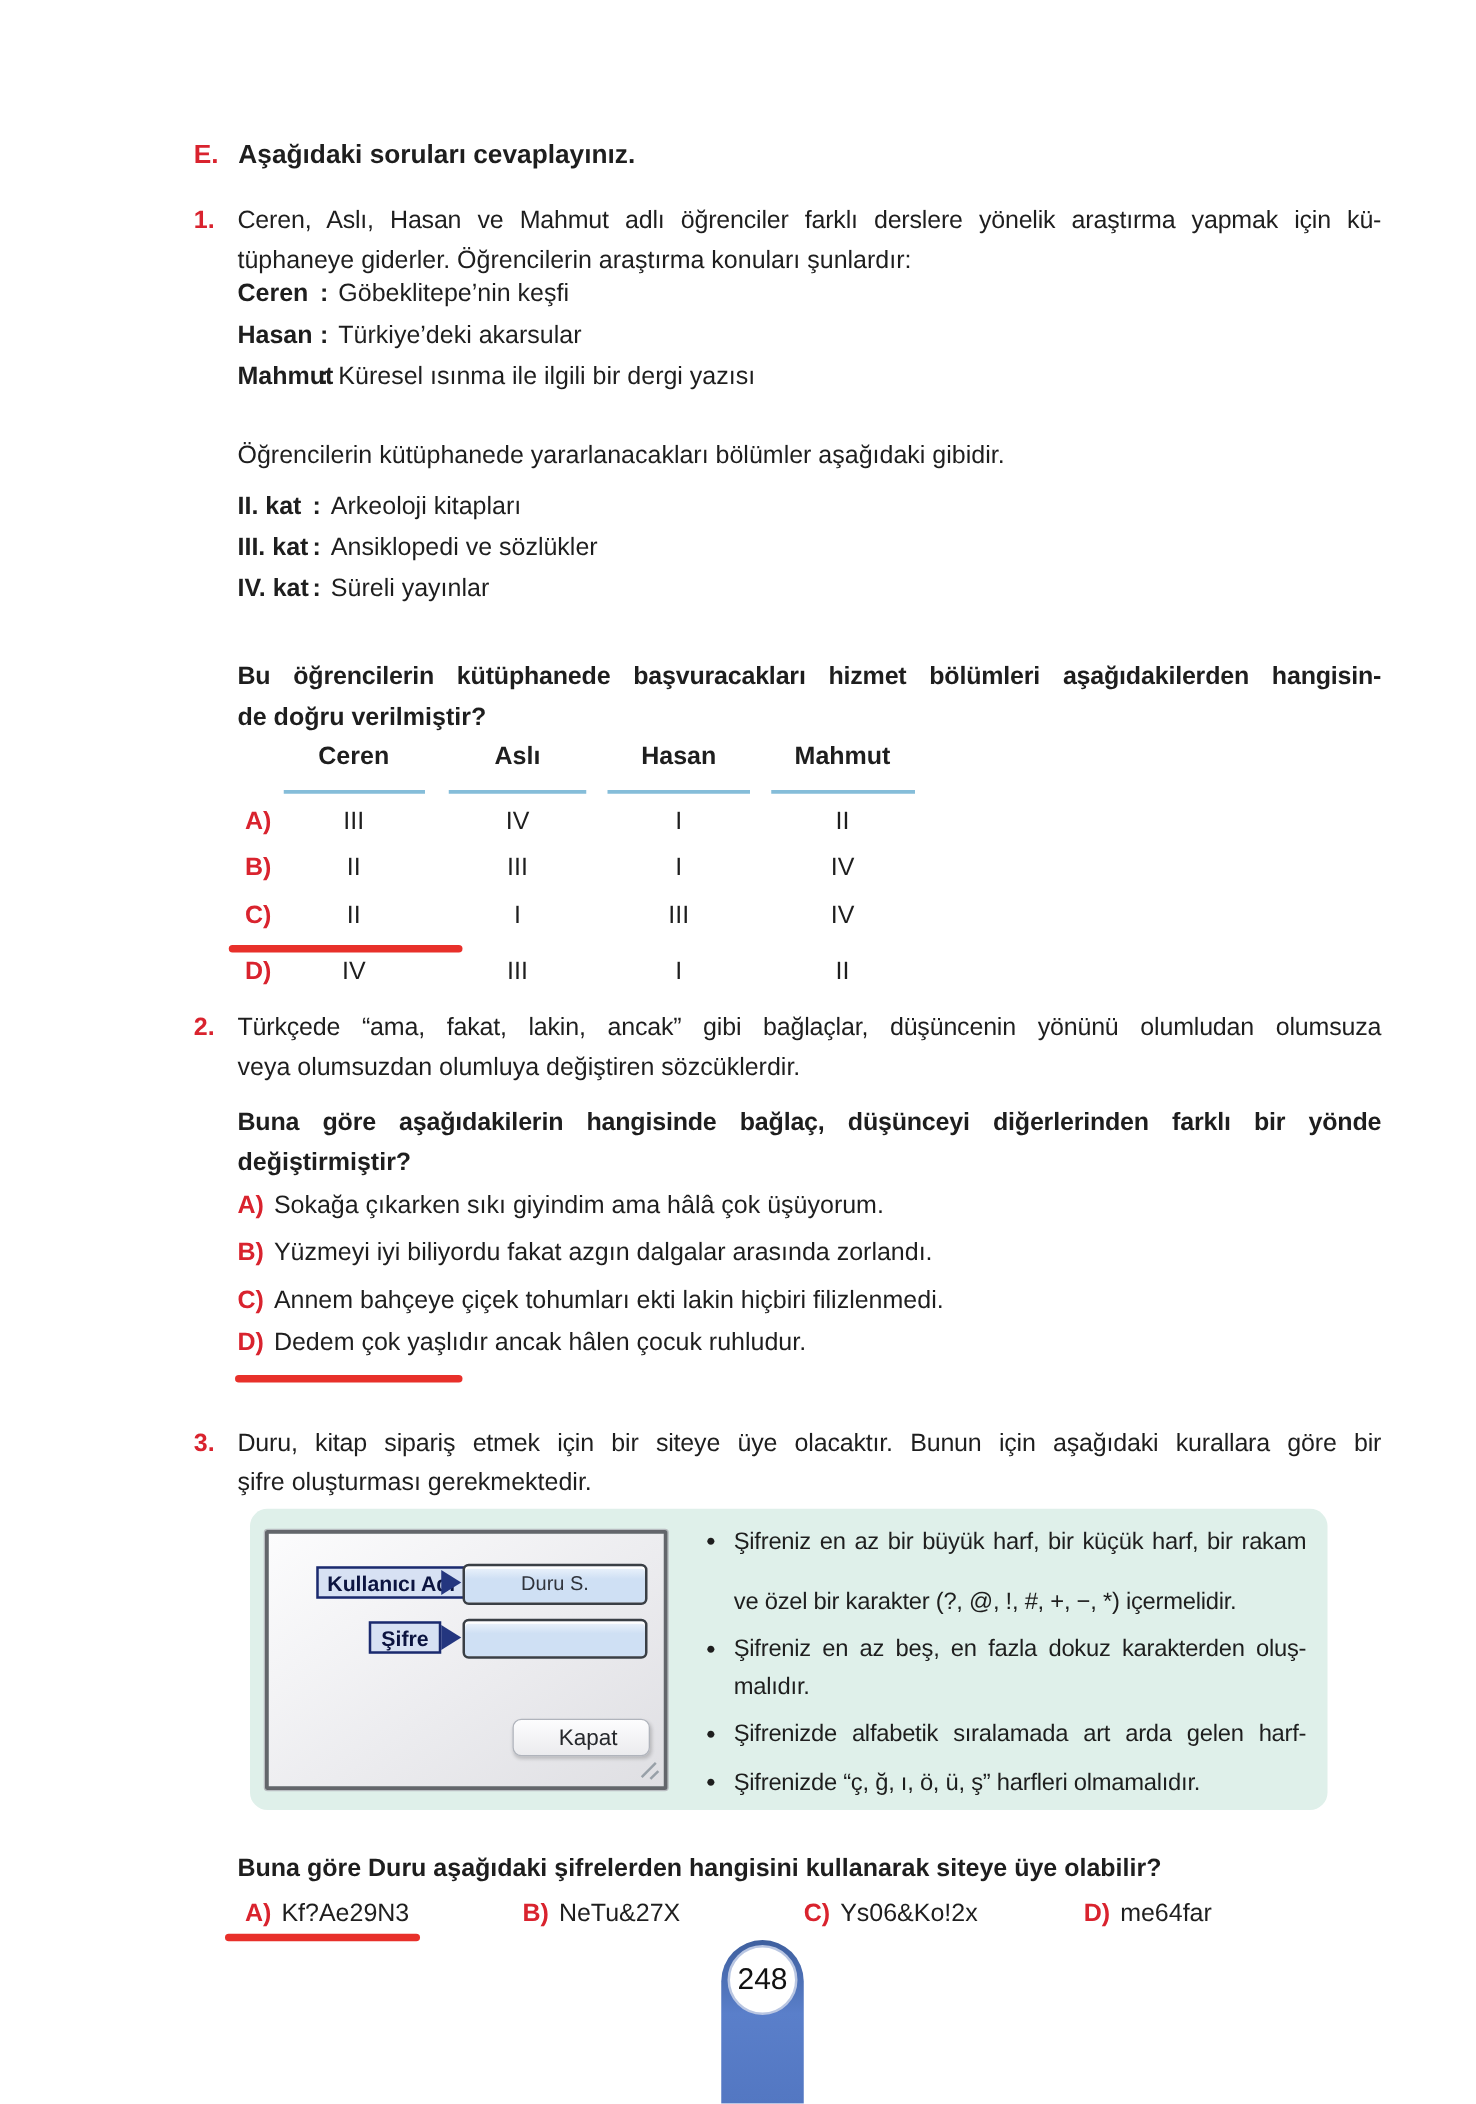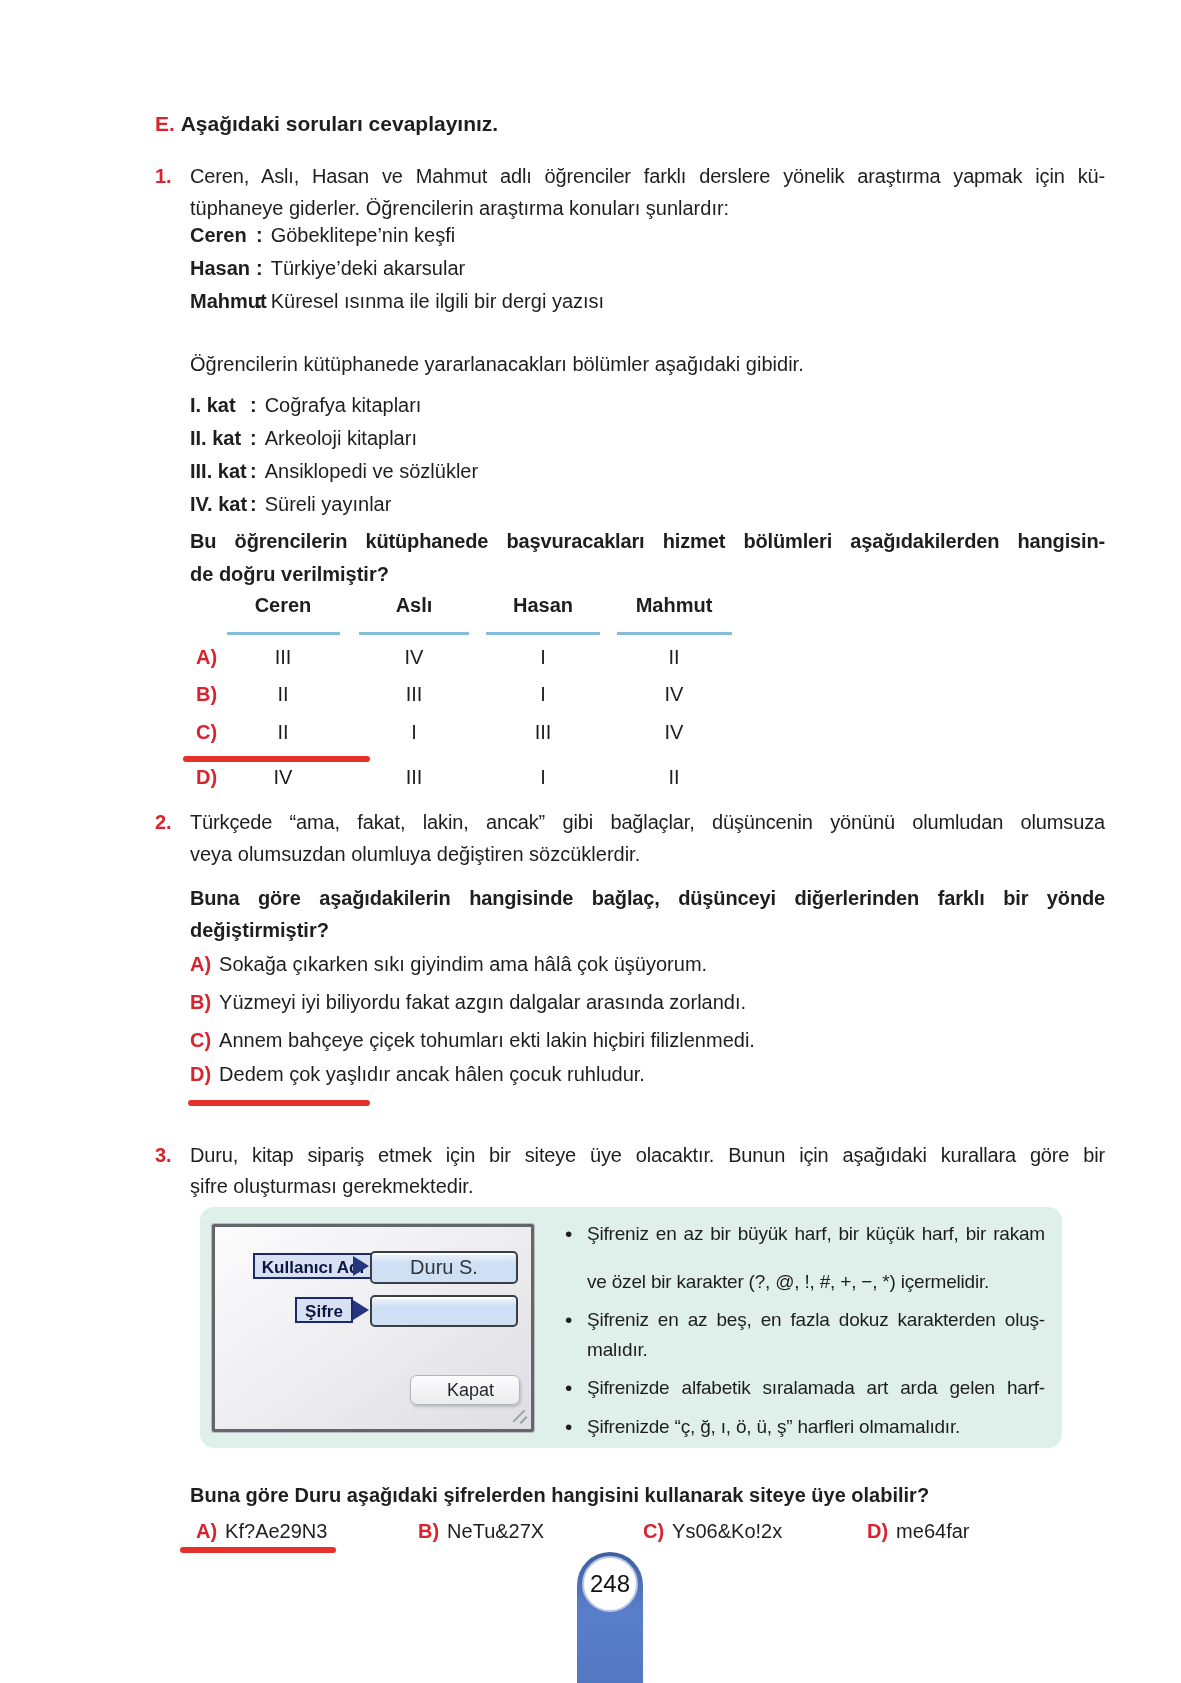--- a/index.html
+++ b/index.html
@@ -35,21 +35,21 @@
           background:linear-gradient(145deg,#fcfcfd 0%,#ececef 55%,#dfdfe3 100%);
           box-shadow:0 0 0 1px #b9bdc1;}
   .dlg-label{position:absolute;height:26px;line-height:26px;text-align:center;
              background:#d7e1f3;border:2px solid #1b2a6e;color:#0c1440;
              font-weight:bold;font-size:17px;box-sizing:border-box;}
   .dlg-arrow{position:absolute;width:0;height:0;border-top:10px solid transparent;
              border-bottom:10px solid transparent;border-left:16px solid #24367f;}
   .dlg-input{position:absolute;border:2px solid #3a3f45;border-radius:5px;
              background:linear-gradient(180deg,#eef4fc 0%,#cfe0f4 35%,#cfe0f4 100%);
              box-shadow:inset 0 2px 0 #ffffff;box-sizing:border-box;
-             font-size:20px;color:#30343c;text-align:center;}
+             font-size:16px;color:#30343c;text-align:center;}
   .dlg-btn{position:absolute;width:110px;height:30px;line-height:28px;text-align:center;
            border:1px solid #b0b4bc;border-radius:7px;font-size:18px;color:#26282c;
            background:linear-gradient(180deg,#fdfdfe,#ebebee);
            box-shadow:1px 2px 3px rgba(0,0,0,0.18);box-sizing:border-box;padding-left:11px;}
   .rs-line{position:absolute;background:#98a0a8;height:2px;transform:rotate(-45deg);}
   
   .bullets{position:absolute;left:565px;top:1219px;width:486px;}
   .bullet{display:flex;margin-bottom:8px;font-size:19px;line-height:30px;}
   .bullet .dot{width:22px;flex:0 0 22px;}
   .bullet .dot::before{content:"\2022";font-size:21px;}
@@ -63,21 +63,21 @@
          background:#ffffff;border:2px solid #b9c6e2;box-sizing:border-box;
          text-align:center;line-height:52px;font-size:24px;color:#111;}
 </style>
 </head>
 <body>
 
 <div class="page">
 
   <div class="abs" style="left:155px;top:112px;font-size:21px;">
     <span class="red">E.</span>
-    <span class="b" style="margin-left:0;">Aşağıdaki soruları cevaplayınız.</span>
+    <span class="b" style="margin-left:10px;">Aşağıdaki soruları cevaplayınız.</span>
   </div>
 
   <div class="abs" style="left:190px;top:160px;">
     <div class="qnum red" style="font-size:20px;line-height:32px;">1.</div>
     <div class="para fs20 lh32">
       <div class="jline">Ceren, Aslı, Hasan ve Mahmut adlı öğrenciler farklı derslere yönelik araştırma yapmak için kü-</div>
       <div>tüphaneye giderler. Öğrencilerin araştırma konuları şunlardır:</div>
     </div>
   </div>
 
@@ -89,23 +89,20 @@
       <span class="def-name">Hasan</span><span class="def-colon">:</span><span>Türkiye’deki akarsular</span>
     </div>
     <div class="defrow">
       <span class="def-name">Mahmut</span><span class="def-colon">:</span><span>Küresel ısınma ile ilgili bir dergi yazısı</span>
     </div>
   </div>
 
   <div class="abs fs20" style="left:190px;top:353px;">Öğrencilerin kütüphanede yararlanacakları bölümler aşağıdaki gibidir.</div>
 
   <div class="abs" style="left:190px;top:389px;">
-    <div class="defrow">
-      <span class="floor-name">I. kat</span><span class="def-colon">:</span><span>Coğrafya kitapları</span>
-    </div>
     <div class="defrow">
       <span class="floor-name">II. kat</span><span class="def-colon">:</span><span>Arkeoloji kitapları</span>
     </div>
     <div class="defrow">
       <span class="floor-name">III. kat</span><span class="def-colon">:</span><span>Ansiklopedi ve sözlükler</span>
     </div>
     <div class="defrow">
       <span class="floor-name">IV. kat</span><span class="def-colon">:</span><span>Süreli yayınlar</span>
     </div>
   </div>

